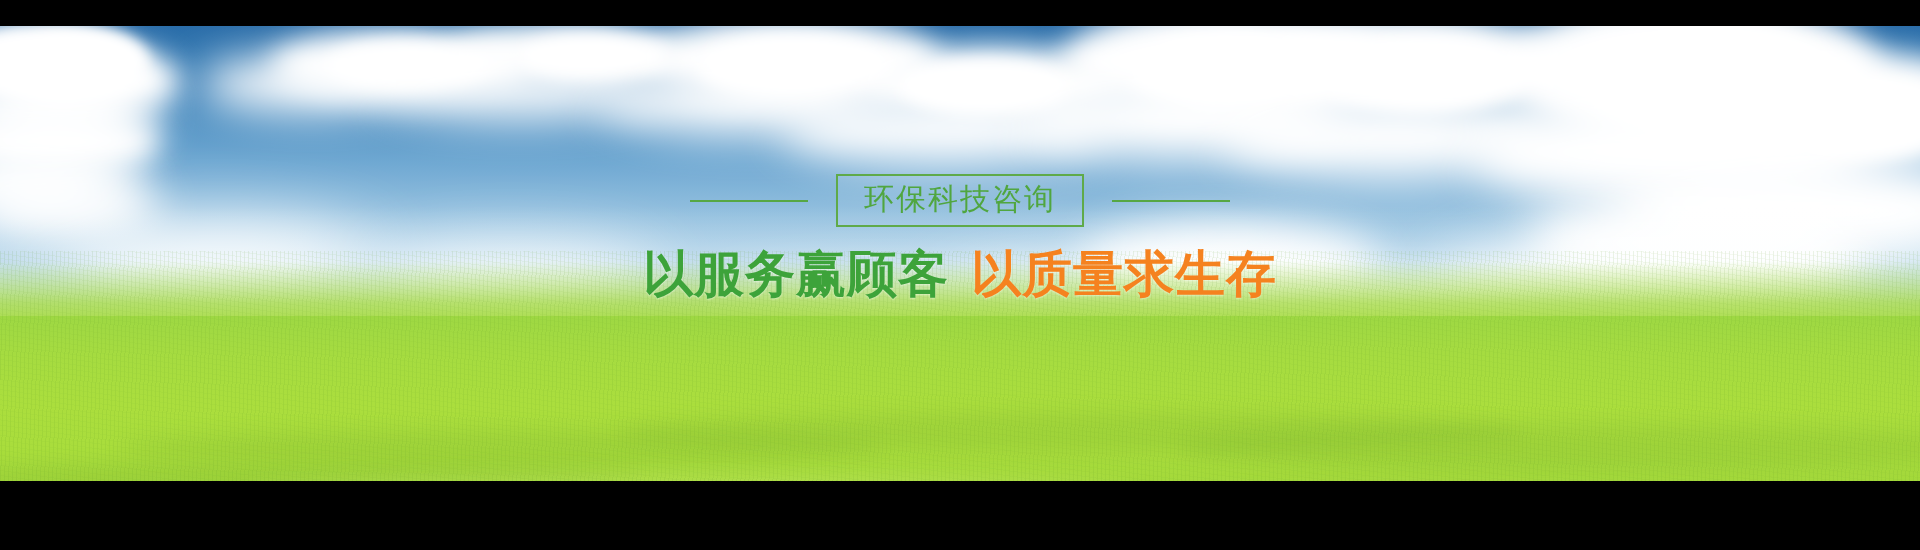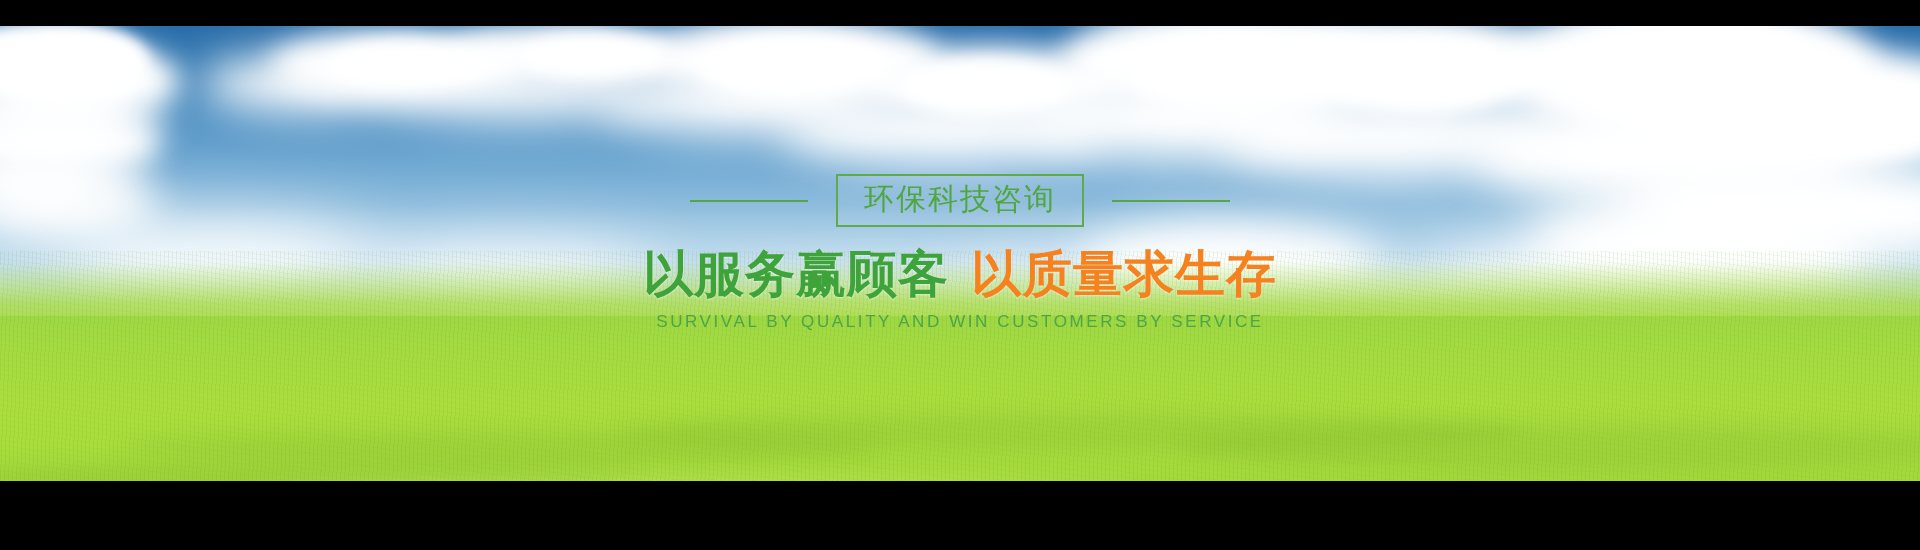--- a/index.html
+++ b/index.html
@@ -266,16 +266,15 @@
       <span class="eyebrow-box">
         <span class="eyebrow-text">环保科技咨询</span>
       </span>
       <span class="rule"></span>
     </div>
 
     <div class="slogan">
       <span class="s-green">以服务赢顾客</span><span class="s-gap"></span><span class="s-orange">以质量求生存</span>
     </div>
 
-    <div class="subtitle">SURVIVAL BY QUALITY AND WIN CUSTOMERS BY SERVICE</div>
 
   </div>
 </div>
 
 </body></html>

